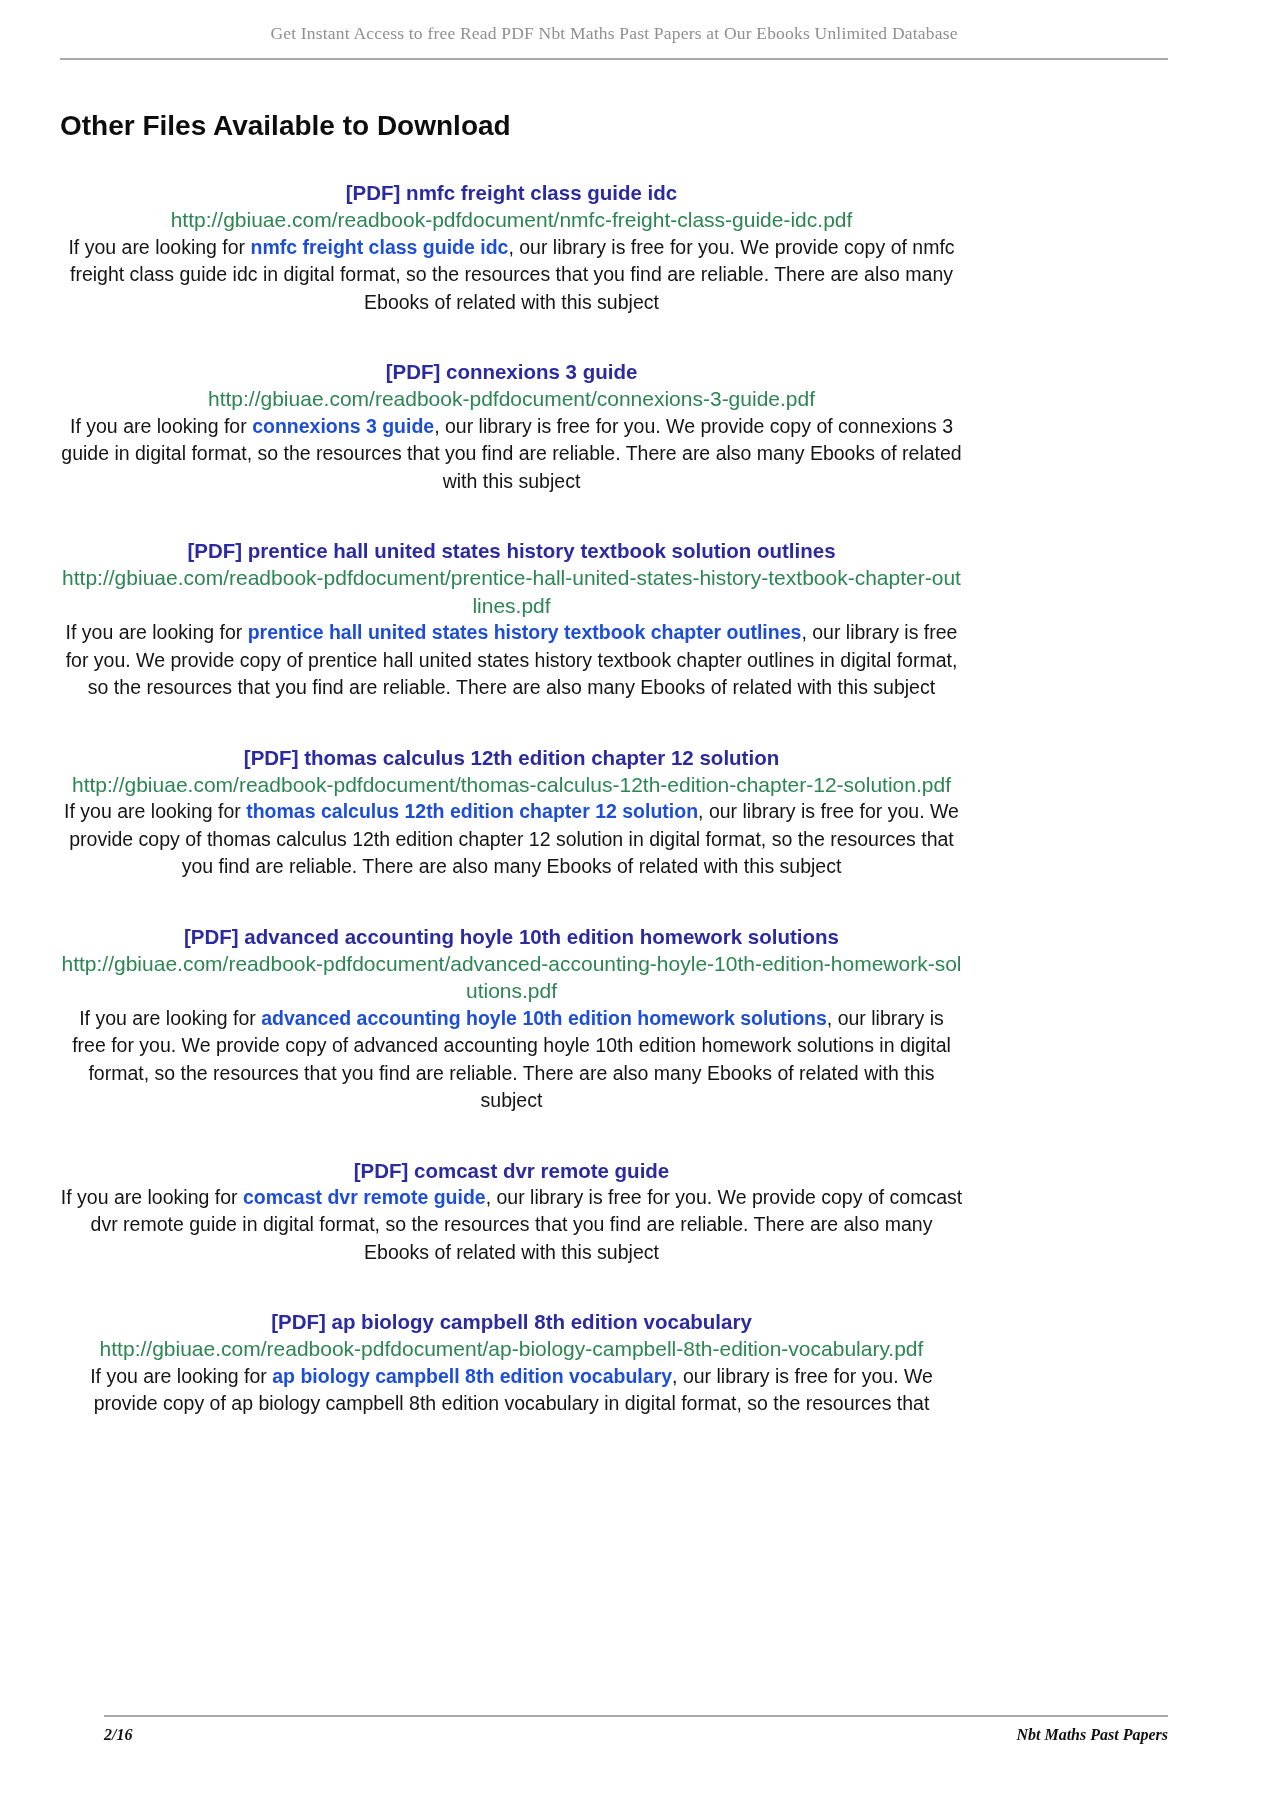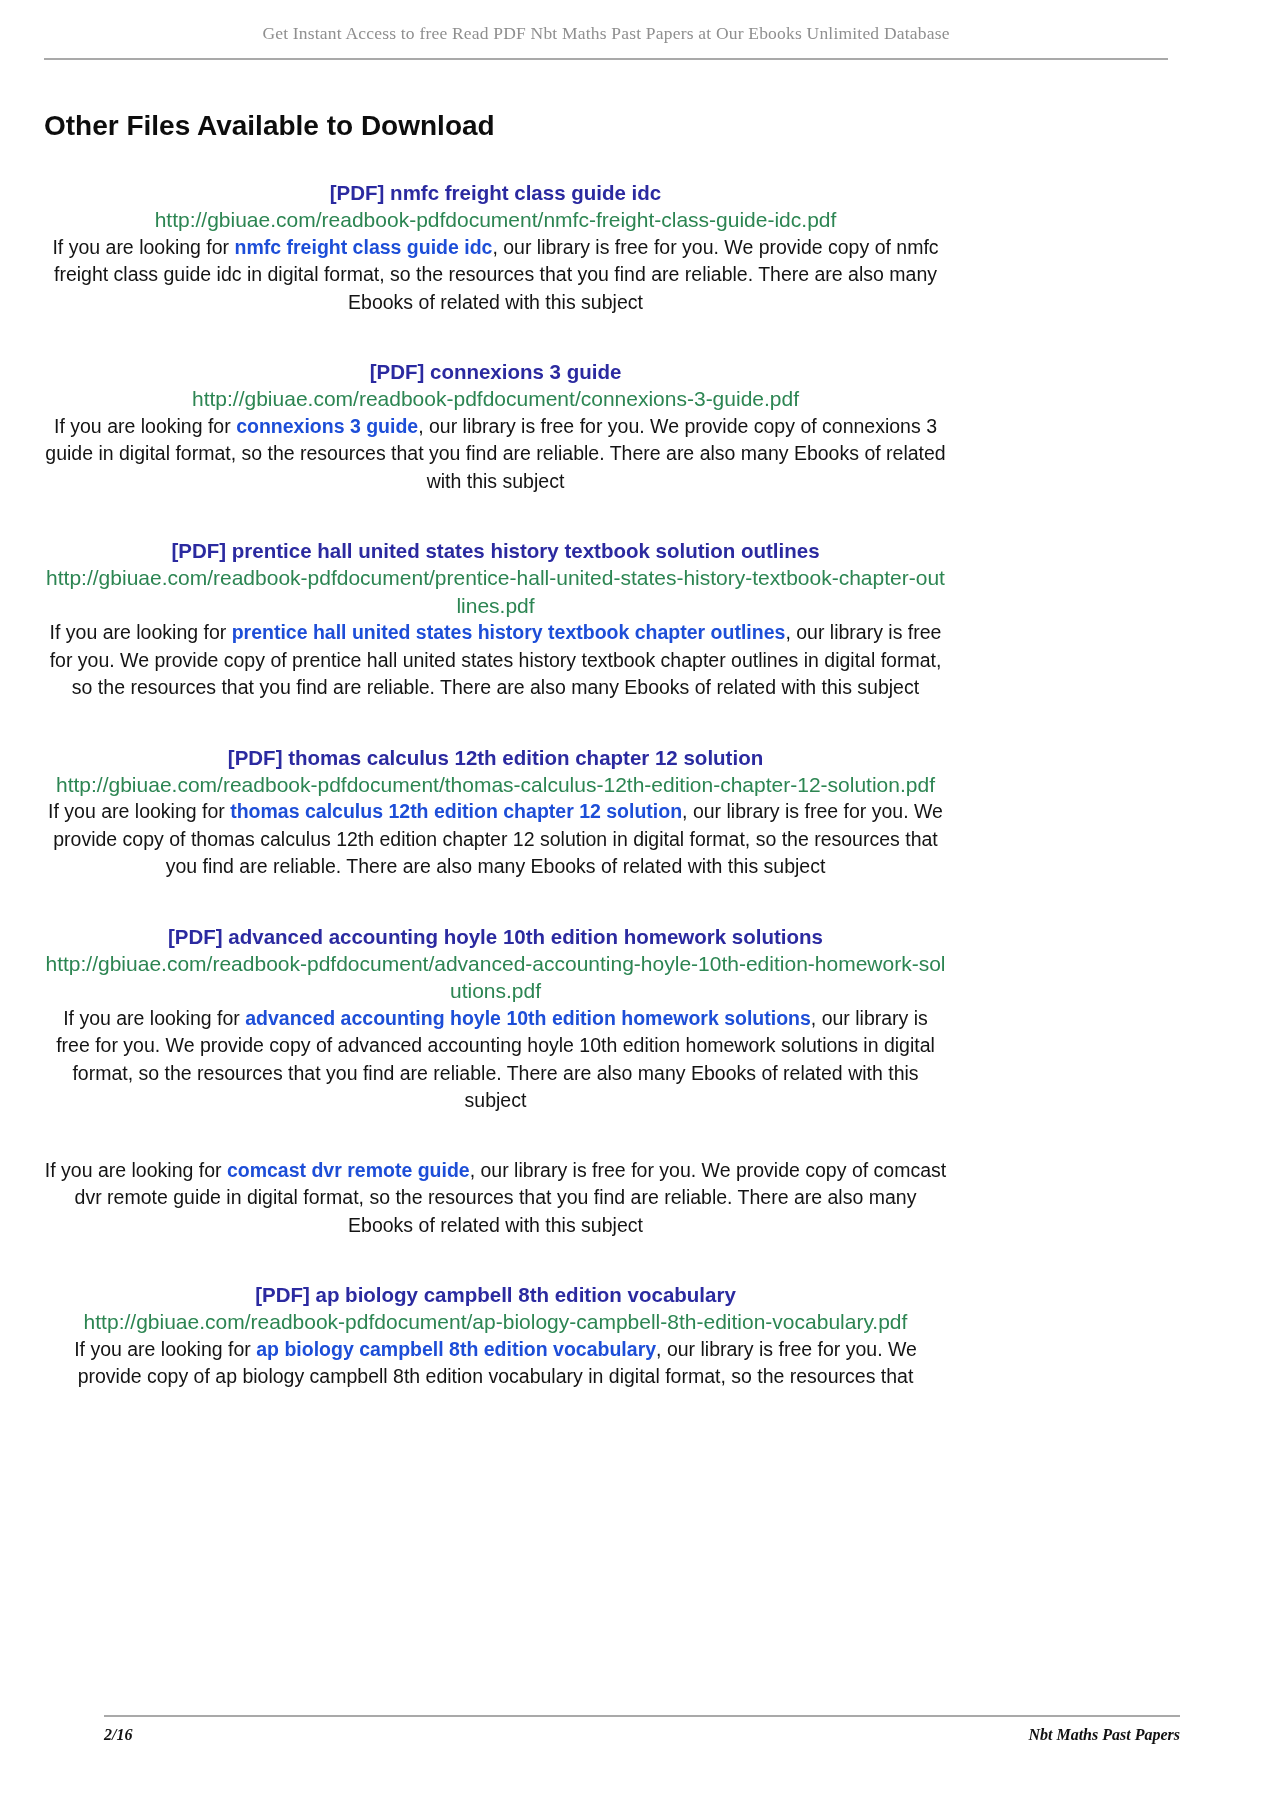--- a/index.html
+++ b/index.html
@@ -6,21 +6,21 @@
   html, body {
     width: 1273px; height: 1800px;
     background: #ffffff;
     font-family: "Liberation Sans", sans-serif;
     overflow: hidden;
     position: relative;
   }
   .page {
     position: relative;
     width: 1273px; height: 1800px;
-    padding: 0 105px 0 44px;
+    padding: 0 105px 0 60px;
   }
   .page-header {
     padding-top: 23px;
     text-align: center;
     font-family: "Liberation Serif", serif;
     font-size: 17.5px;
     color: #8f8f8f;
     letter-spacing: 0.2px;
   }
   .header-rule {
@@ -54,21 +54,21 @@
     cursor: pointer;
   }
   .entry-body {
     font-size: 19.5px;
     line-height: 27.5px;
     color: #141414;
   }
   .entry-body b { color: #1d4ed8; }
   .page-footer {
     position: absolute;
-    left: 104px; right: 93px;
+    left: 104px; right: 105px;
     top: 1715px;
     border-top: 2px solid #a9a9a9;
     padding-top: 9px;
     display: flex;
     justify-content: space-between;
     font-family: "Liberation Serif", serif;
     font-size: 16px;
     font-weight: bold;
     font-style: italic;
     color: #111111;
@@ -110,20 +110,21 @@
     <p class="entry-body"><span>If you are looking for </span><b>thomas calculus 12th edition chapter 12 solution</b><span>, our library is free for you. We provide copy of thomas calculus 12th edition chapter 12 solution in digital format, so the resources that you find are reliable. There are also many Ebooks of related with this subject</span></p>
   </section>
 
   <section class="entry">
     <h2 class="entry-heading">[PDF] advanced accounting hoyle 10th edition homework solutions</h2>
     <div class="entry-url">http://gbiuae.com/readbook-pdfdocument/advanced-accounting-hoyle-10th-edition-homework-solutions.pdf</div>
     <p class="entry-body"><span>If you are looking for </span><b>advanced accounting hoyle 10th edition homework solutions</b><span>, our library is free for you. We provide copy of advanced accounting hoyle 10th edition homework solutions in digital format, so the resources that you find are reliable. There are also many Ebooks of related with this subject</span></p>
   </section>
 
   <section class="entry">
+    <h2 class="entry-heading">[PDF] comcast dvr remote guide</h2>
     <p class="entry-body"><span>If you are looking for </span><b>comcast dvr remote guide</b><span>, our library is free for you. We provide copy of comcast dvr remote guide in digital format, so the resources that you find are reliable. There are also many Ebooks of related with this subject</span></p>
   </section>
 
   <section class="entry">
     <h2 class="entry-heading">[PDF] ap biology campbell 8th edition vocabulary</h2>
     <div class="entry-url">http://gbiuae.com/readbook-pdfdocument/ap-biology-campbell-8th-edition-vocabulary.pdf</div>
     <p class="entry-body"><span>If you are looking for </span><b>ap biology campbell 8th edition vocabulary</b><span>, our library is free for you. We provide copy of ap biology campbell 8th edition vocabulary in digital format, so the resources that</span></p>
   </section>
 </div>
 

